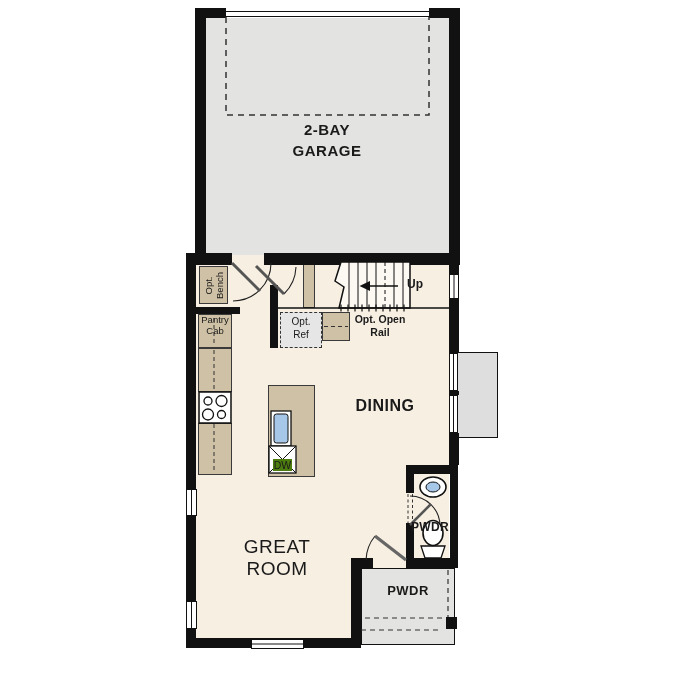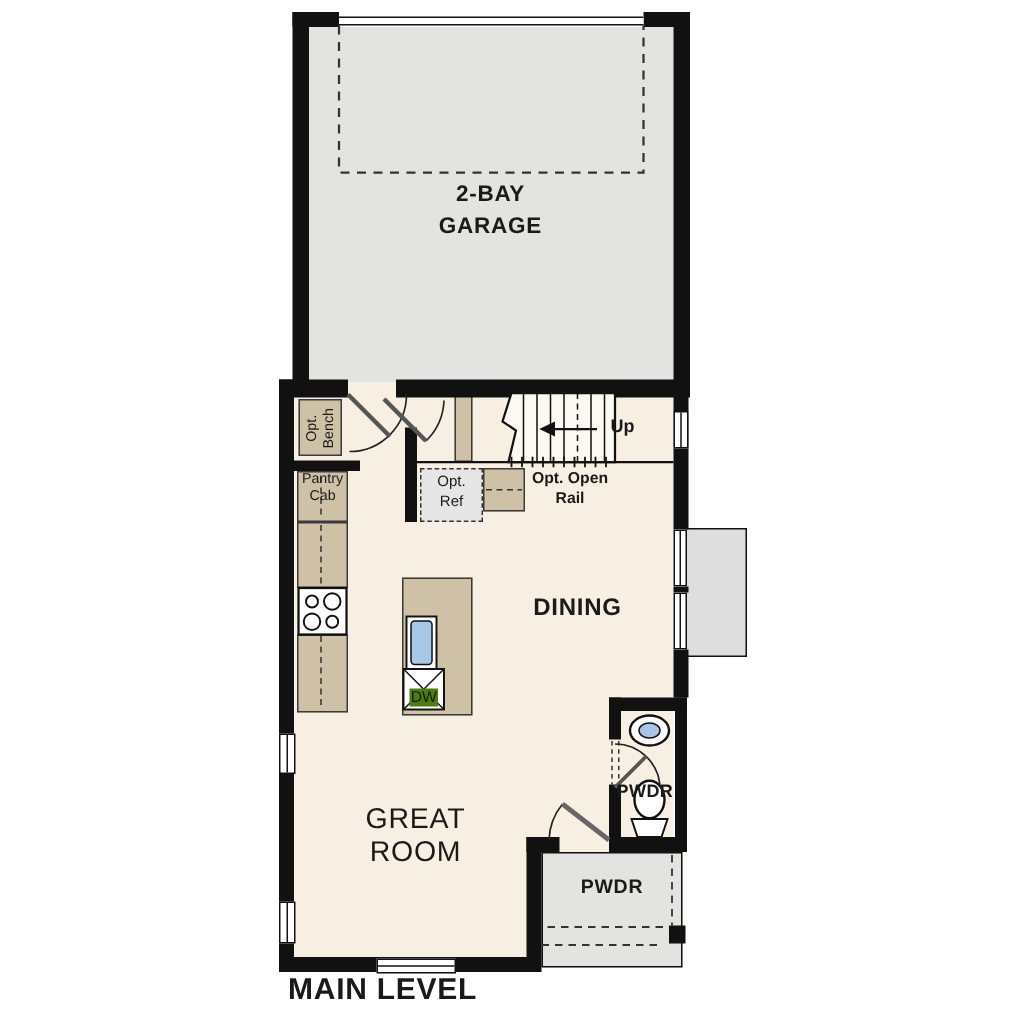--- a/index.html
+++ b/index.html
@@ -144,21 +144,20 @@
     </g>
 
     <path d="M191.5 490 V515 M191.5 602 V628 M252 644 H303 M454 275 V298 M453.5 354 V390 M453.5 396 V432" stroke="#111" stroke-width="1" fill="none"></path>
   </svg>
 
   <div class="lbl ctr pre" style="left:245px;top:119px;width:164px;font-size:15px;font-weight:bold;letter-spacing:0.5px;line-height:21px;">2-BAY
 GARAGE</div>
   <div class="lbl ctr" style="left:330px;top:397px;width:110px;font-size:16px;font-weight:bold;letter-spacing:0.5px;">DINING</div>
   <div class="lbl ctr pre" style="left:200px;top:536px;width:154px;font-size:19px;font-weight:normal;letter-spacing:0.5px;line-height:22px;">GREAT
 ROOM</div>
-  <div class="lbl" style="left:192px;top:649px;font-size:20px;font-weight:bold;letter-spacing:0.5px;">MAIN LEVEL</div>
   <div class="lbl ctr" style="left:361px;top:583px;width:94px;font-size:13px;font-weight:bold;letter-spacing:0.5px;">PWDR</div>
   <div class="lbl" style="left:411px;top:520px;font-size:12px;font-weight:bold;letter-spacing:0.3px;">PWDR</div>
   <div class="lbl" style="left:407px;top:277px;font-size:12px;font-weight:bold;">Up</div>
   <div class="lbl" style="left:192px;top:264px;width:44px;height:42px;display:flex;align-items:center;justify-content:center;">
     <span class="pre ctr" style="display:inline-block;transform:rotate(-90deg);font-size:9.5px;line-height:10.5px;">Opt.
 Bench</span>
   </div>
   <div class="lbl ctr pre" style="left:196px;top:314px;width:38px;font-size:9.5px;line-height:11px;text-align:center;">Pantry
 Cab</div>
   <div class="lbl ctr pre" style="left:280px;top:316px;width:42px;font-size:10px;line-height:12.5px;">Opt.

